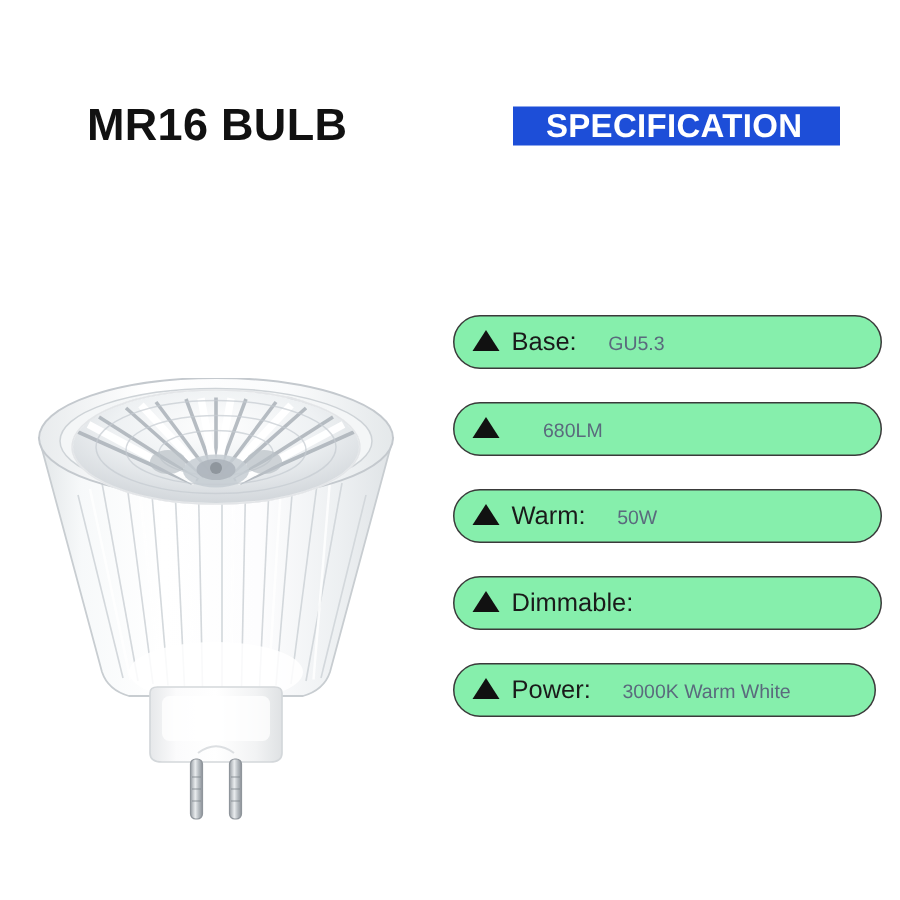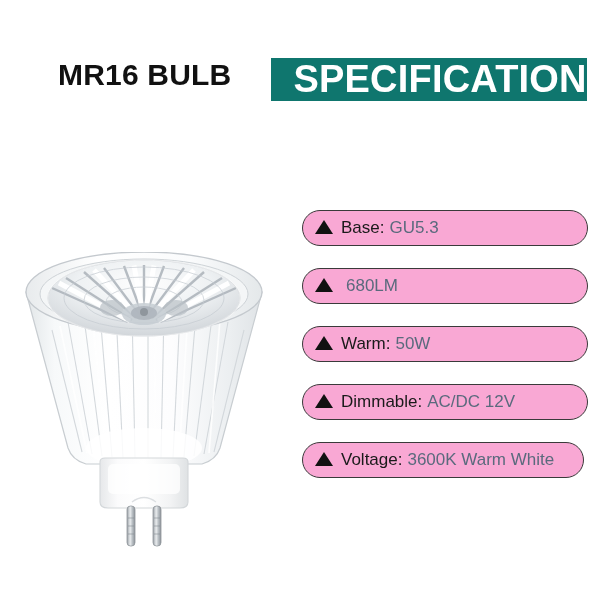--- a/index.html
+++ b/index.html
@@ -24,63 +24,63 @@
   }
 
   
   .header {
     position: absolute;
     left: 0;
     top: 58px;
     width: 560px;
     height: 52px;
     display: flex;
-    align-items: flex-start;
+    align-items: center;
     gap: 40px;
   }
   .header-title {
     width: 302px;
     display: flex;
     align-items: center;
     padding-left: 58px;
     box-sizing: border-box;
     font-size: 30px;
     font-weight: bold;
     letter-spacing: 0.2px;
     color: #111111;
     white-space: nowrap;
   }
   .header-banner {
     flex: 1;
-    background: #0f766e;
+    background: #1d4ed8;
     display: flex;
     align-items: center;
     padding-left: 22px;
     box-sizing: border-box;
-    font-size: 38px;
+    font-size: 22px;
     font-weight: bold;
     letter-spacing: 0.2px;
     color: #ffffff;
     white-space: nowrap;
   }
 
   
   .spec-list {
     position: absolute;
     left: 302px;
     top: 210px;
     width: 286px;
   }
   .spec-row {
     position: relative;
     height: 36px;
     margin-bottom: 22px;
     border: 1.4px solid #3a3a3a;
     border-radius: 19px;
-    background: #f9a8d4;
+    background: #86efac;
     display: flex;
     align-items: center;
     padding-left: 12px;
     box-sizing: border-box;
     white-space: nowrap;
     overflow: visible;
   }
   .spec-row:last-child {
     margin-bottom: 0;
     width: 282px;
@@ -95,23 +95,23 @@
     margin-right: 8px;
     position: relative;
     top: -1px;
   }
   .spec-label {
     font-size: 17px;
     color: #1a1a1a;
     font-weight: normal;
   }
   .spec-value {
-    font-size: 17px;
+    font-size: 13px;
     color: #5a6a7d;
-    margin-left: 5px;
+    margin-left: 21px;
   }
 
   
   .bulb-wrap {
     position: absolute;
     left: 8px;
     top: 252px;
     width: 272px;
     height: 296px;
   }
@@ -270,23 +270,22 @@
 
     <div class="spec-row">
       <span class="tri-icon"></span>
       <span class="spec-label">Warm:</span>
       <span class="spec-value">50W</span>
     </div>
 
     <div class="spec-row">
       <span class="tri-icon"></span>
       <span class="spec-label">Dimmable:</span>
-      <span class="spec-value">AC/DC 12V</span>
-    </div>
-
-    <div class="spec-row">
-      <span class="tri-icon"></span>
-      <span class="spec-label">Voltage:</span>
-      <span class="spec-value">3600K Warm White</span>
+    </div>
+
+    <div class="spec-row">
+      <span class="tri-icon"></span>
+      <span class="spec-label">Power:</span>
+      <span class="spec-value">3000K Warm White</span>
     </div>
 
   </div>
 </div>
 
 </body></html>

